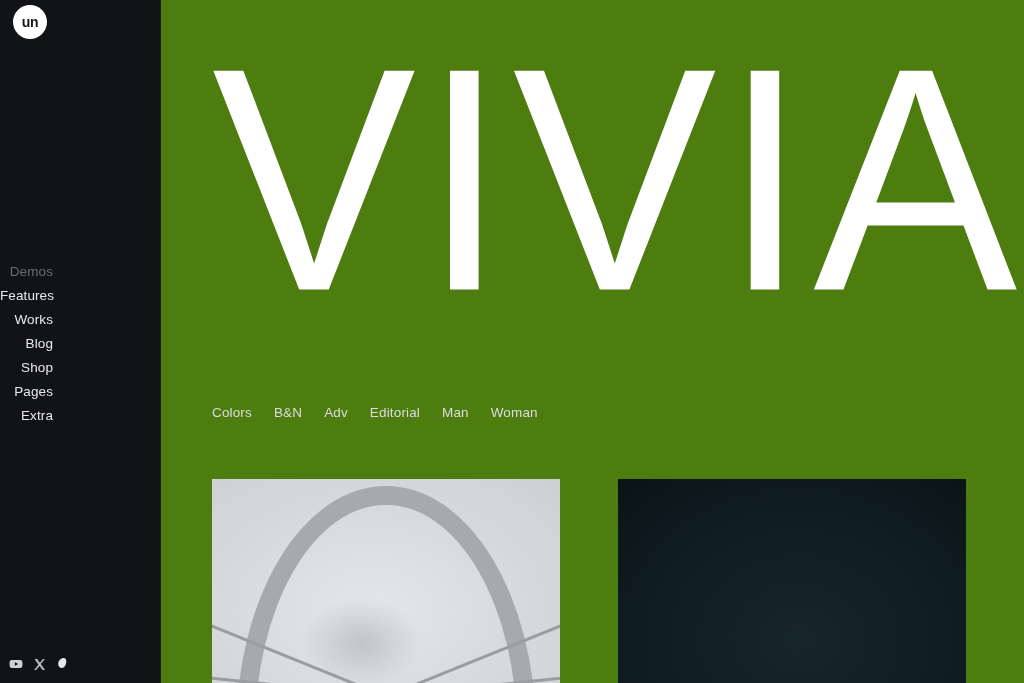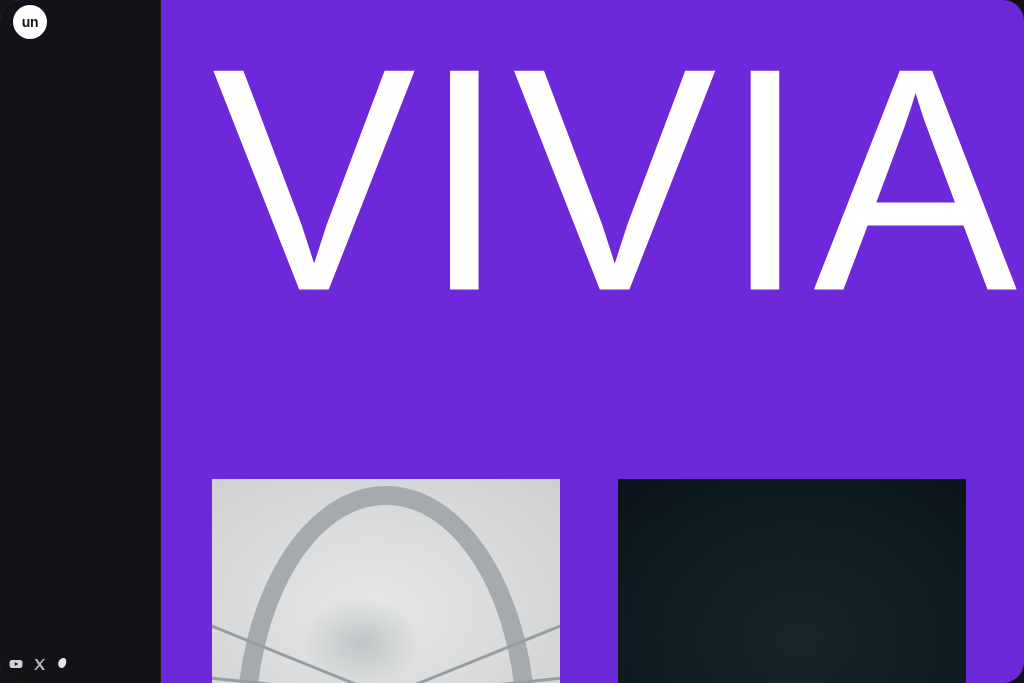--- a/index.html
+++ b/index.html
@@ -2,21 +2,21 @@
 <html><head>
 <meta charset="utf-8">
 <style>
   * { margin:0; padding:0; box-sizing:border-box; }
   html, body {
     width:1024px; height:683px; overflow:hidden;
     background:#111316;
     font-family:"Liberation Sans", sans-serif;
     -webkit-font-smoothing:antialiased;
   }
-  #page { position:relative; width:1024px; height:683px; background:#6d28d9; overflow:hidden;border-radius:21px; }
+  #page { position:relative; width:1024px; height:683px; background:#4d7c0f; overflow:hidden; }
 
   
   #sidebar {
     position:absolute; left:0; top:0; width:161px; height:683px;
     background:#111316;
     border-right:1px solid #1d1f22;
   }
   #logo {
     position:absolute; left:13px; top:5px;
     width:34px; height:34px; border-radius:50%;
@@ -124,20 +124,29 @@
 <body>
 
 <div id="page">
 
   <aside id="sidebar">
 
     <div id="logo">
       <span>un</span>
     </div>
 
+    <nav id="sidebar-nav">
+      <a class="nav-item dim">Demos</a>
+      <a class="nav-item">Features</a>
+      <a class="nav-item">Works</a>
+      <a class="nav-item">Blog</a>
+      <a class="nav-item">Shop</a>
+      <a class="nav-item">Pages</a>
+      <a class="nav-item">Extra</a>
+    </nav>
 
     <div id="sidebar-social">
       <span class="social-ico">
         <svg width="14" height="14" viewBox="0 0 24 24">
           <rect x="1" y="5" width="22" height="14" rx="4" fill="#cfd0d1"></rect>
           <path d="M10 9l6 3-6 3z" fill="#111316"></path>
         </svg>
       </span>
       <span class="social-ico">
         <svg width="13" height="13" viewBox="0 0 24 24">
@@ -149,20 +158,28 @@
           <path d="M19 8.5c0 6.6-3.6 12-8.2 12C6.7 20.5 4 17 4 12.6 4 7 9.2 2 14.2 2c3.3 0 4.8 2.7 4.8 6.5z" fill="#e6e7e8"></path>
         </svg>
       </span>
     </div>
   </aside>
 
   <main id="main">
 
     <h1 id="hero-title">VIVIA</h1>
 
+    <div id="filters">
+      <span class="filter-item">Colors</span>
+      <span class="filter-item">B&amp;N</span>
+      <span class="filter-item">Adv</span>
+      <span class="filter-item">Editorial</span>
+      <span class="filter-item">Man</span>
+      <span class="filter-item">Woman</span>
+    </div>
 
     <div id="gallery">
 
       <figure class="thumb photo-wheel">
         <div class="sky"></div>
         <div class="cloud"></div>
         <div class="arch"></div>
         <div class="spoke" style="left:50%; top:62%; width:56%; height:3px; transform:rotate(-22deg);"></div>
         <div class="spoke" style="left:50%; top:62%; width:56%; height:3px; transform:rotate(-6deg);"></div>
 

